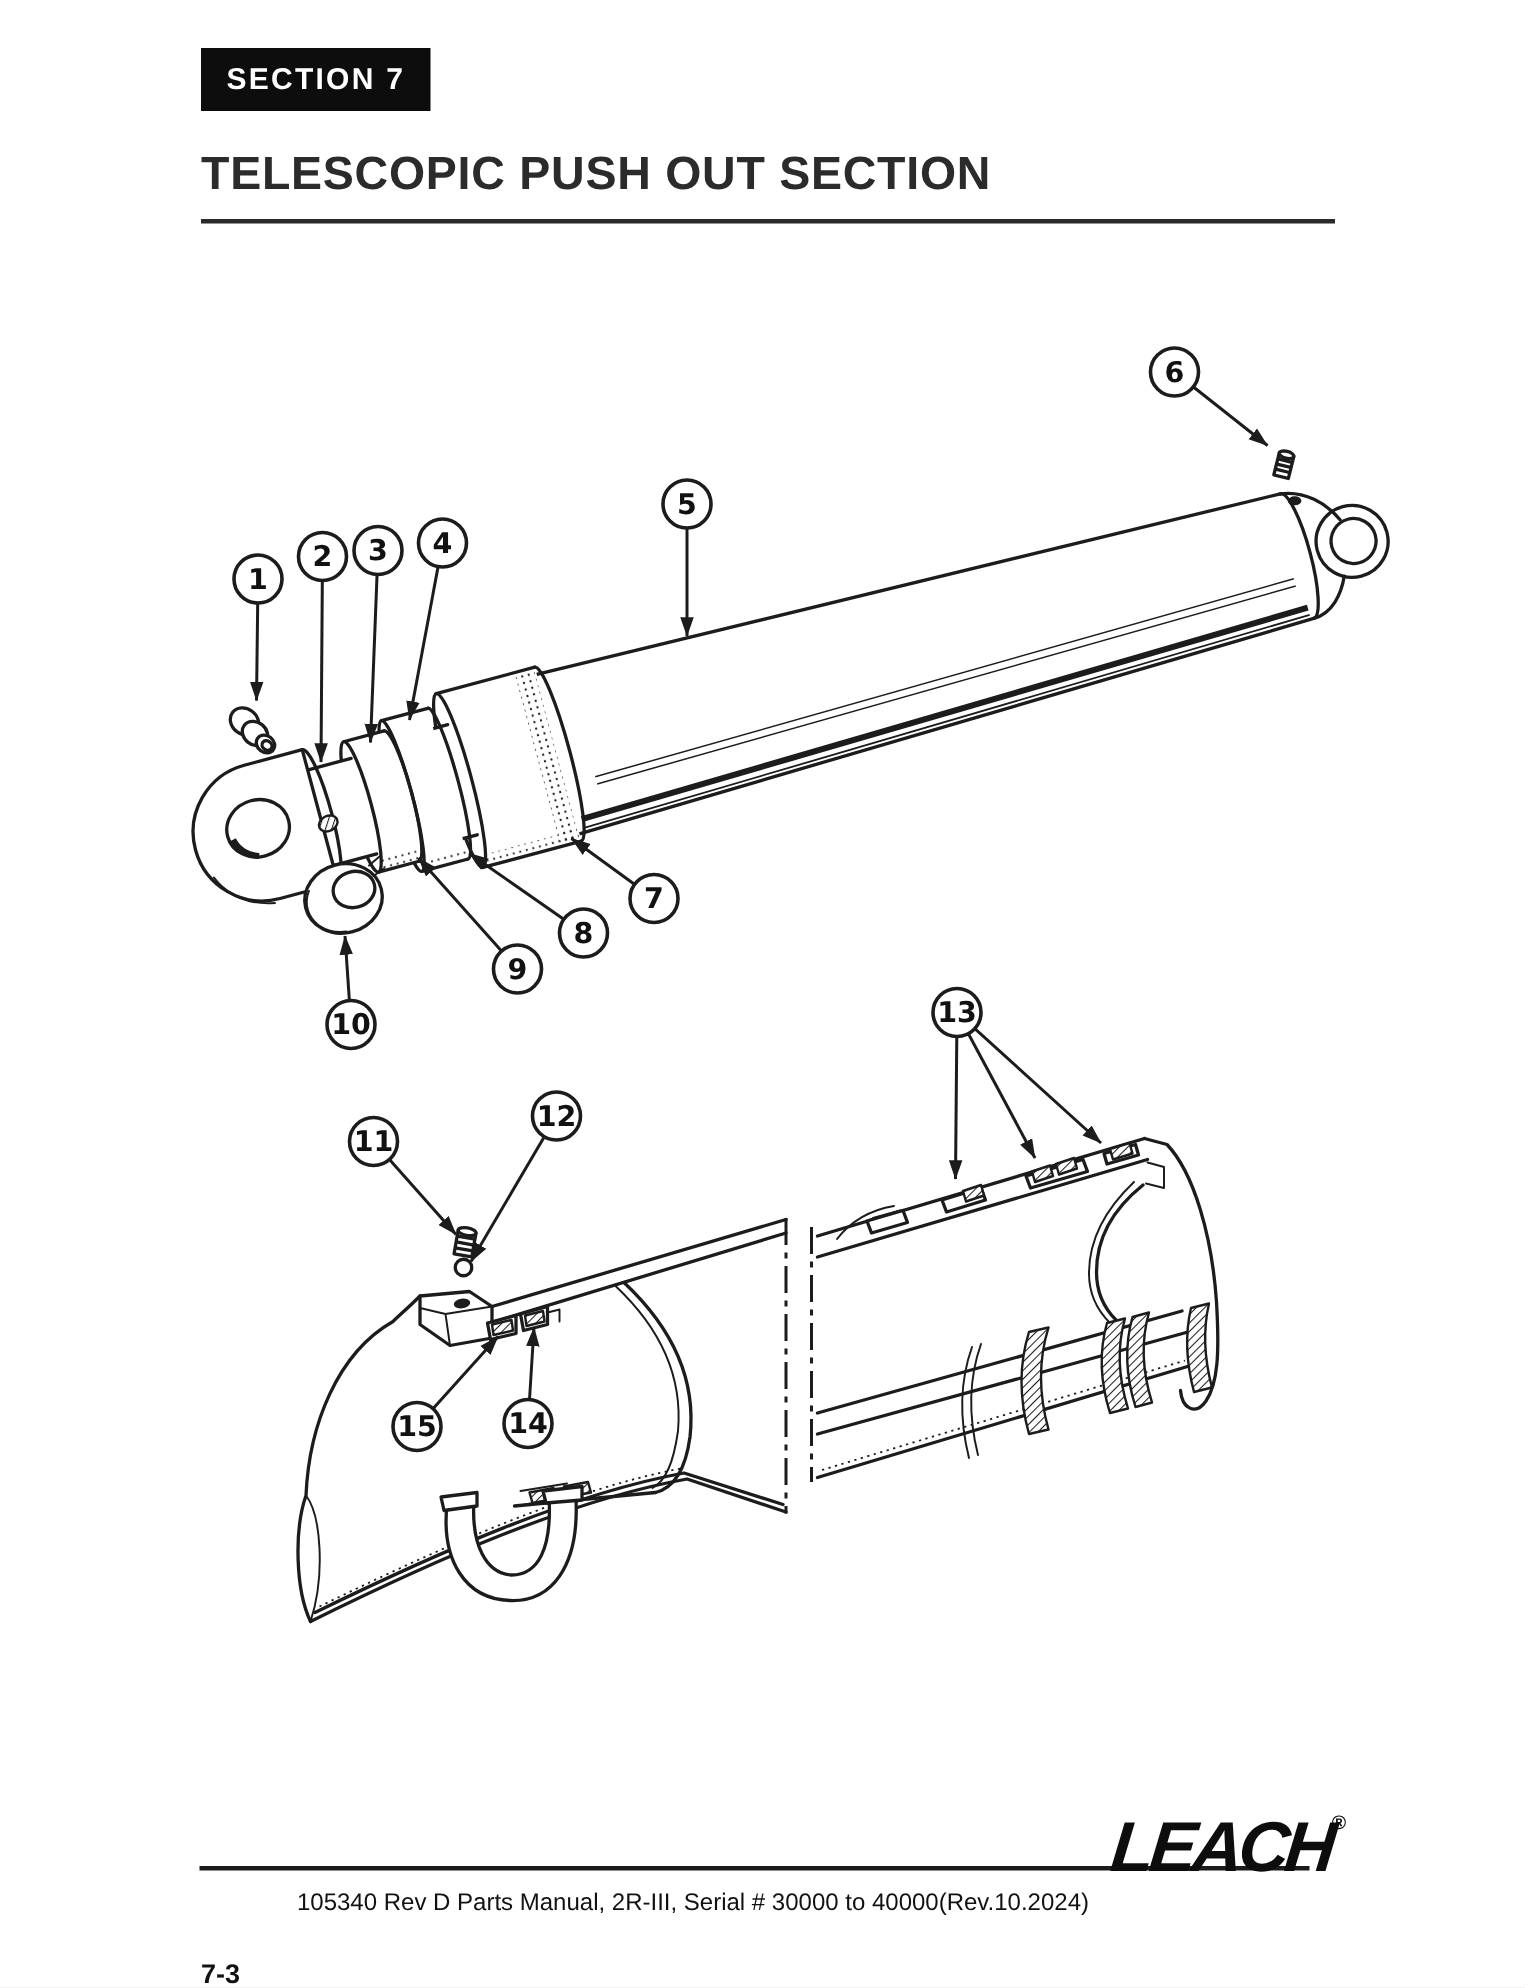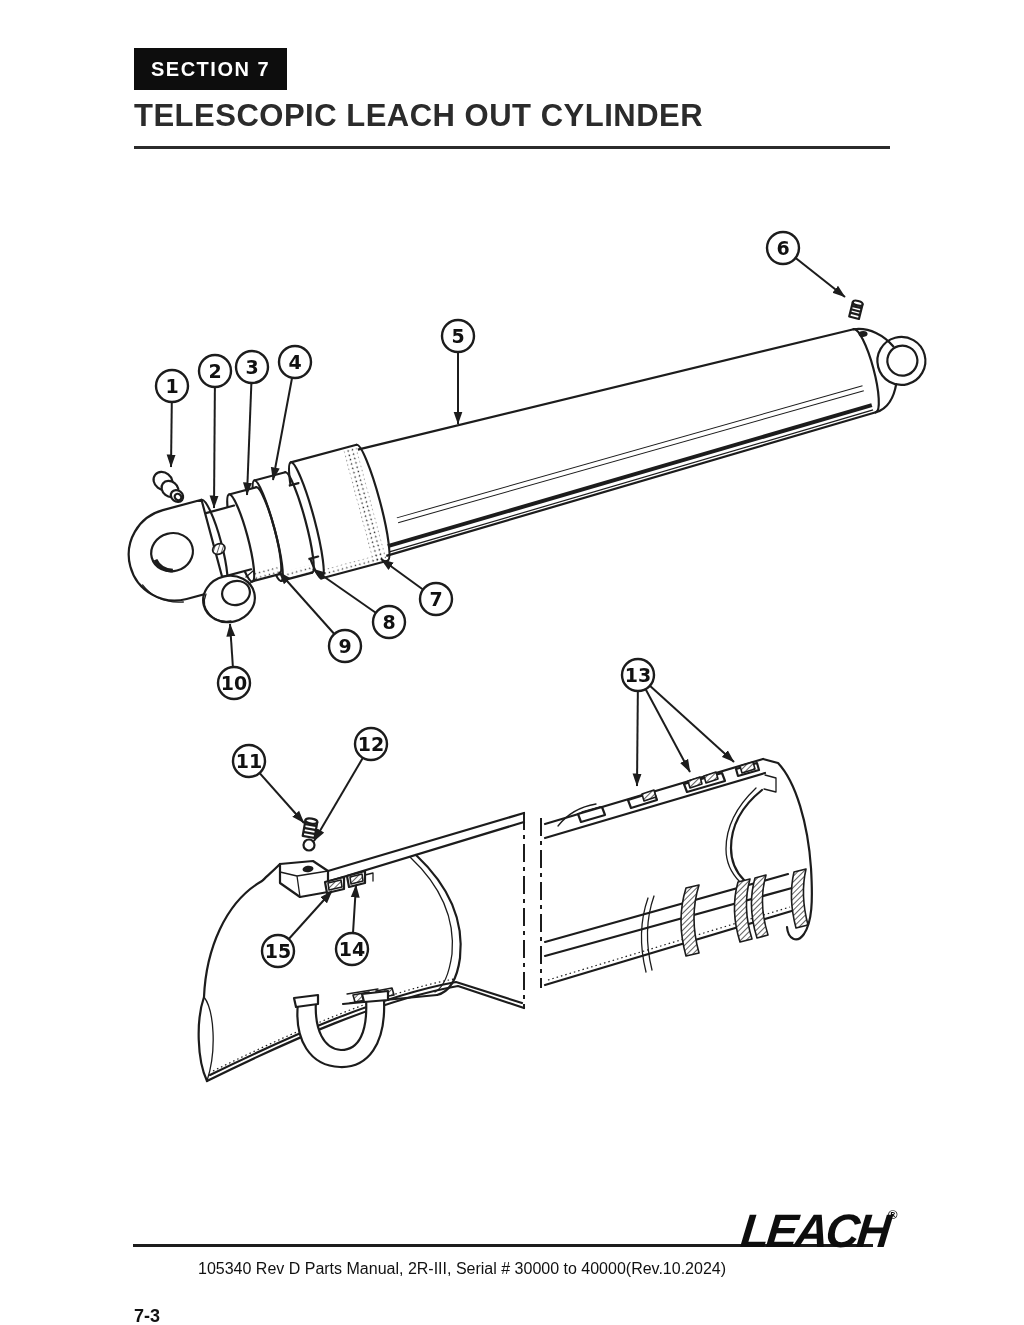--- a/index.html
+++ b/index.html
@@ -1,18 +1,18 @@
 <!DOCTYPE html>
 <html><head>
 <meta charset="utf-8">
 <style>
   html,body{margin:0;padding:0;background:#e8e8e8;}
   .page{position:relative;width:1024px;height:1325px;background:#ffffff;overflow:hidden;
         font-family:"Liberation Sans",sans-serif;color:#1c1c1c;}
-  .section-badge{position:absolute;left:134px;top:48px;height:42px;background:#0d0d0d;
+  .section-badge{position:absolute;left:134px;top:32px;height:42px;background:#0d0d0d;
         color:#fff;font-weight:700;font-size:20px;letter-spacing:1.5px;line-height:42px;
         padding:0 17px;}
   .page-title{position:absolute;left:134px;top:98px;margin:0;font-size:31px;font-weight:700;
         letter-spacing:.5px;color:#2b2b2b;white-space:nowrap;}
   .title-rule{position:absolute;left:134px;top:146px;width:756px;height:3px;background:#2b2b2b;}
   .diagram-svg{position:absolute;left:0;top:0;}
   .brand{position:absolute;left:741px;top:1203px;z-index:3;white-space:nowrap;}
   .brand-word{font-family:"Liberation Sans",sans-serif;font-style:italic;font-weight:700;
         font-size:47px;letter-spacing:-3px;color:#0d0d0d;display:inline-block;transform:skewX(-6deg);}
   .brand-reg{font-size:13px;font-weight:700;color:#0d0d0d;vertical-align:28px;}
@@ -30,21 +30,21 @@
   .callout-num{font-family:"DejaVu Sans",sans-serif;font-weight:700;font-size:19px;fill:#111;}
 </style>
 </head>
 <body>
 
 <div class="page">
 
   <div class="section-badge">
     <span>SECTION 7</span>
   </div>
-  <h1 class="page-title">TELESCOPIC LEACH OUT CYLINDER</h1>
+  <h1 class="page-title">TELESCOPIC PUSH OUT SECTION</h1>
   <div class="title-rule"></div>
 
   <svg class="diagram-svg" id="diagram" width="1024" height="1325" viewBox="0 0 1024 1325" xmlns="http://www.w3.org/2000/svg" aria-label="Exploded parts diagram of telescopic push out cylinder with numbered callouts 1 through 15">
     <defs>
       <pattern id="hatch" width="4" height="4" patternUnits="userSpaceOnUse" patternTransform="rotate(45)">
         <rect width="4" height="4" fill="#ffffff"></rect>
         <line x1="0" y1="0" x2="0" y2="4" stroke="#1c1c1c" stroke-width="1.4"></line>
       </pattern>
       <pattern id="dots" width="4.5" height="4.5" patternUnits="userSpaceOnUse">
         <circle cx="1.3" cy="1.3" r="0.75" fill="#1c1c1c"></circle>

